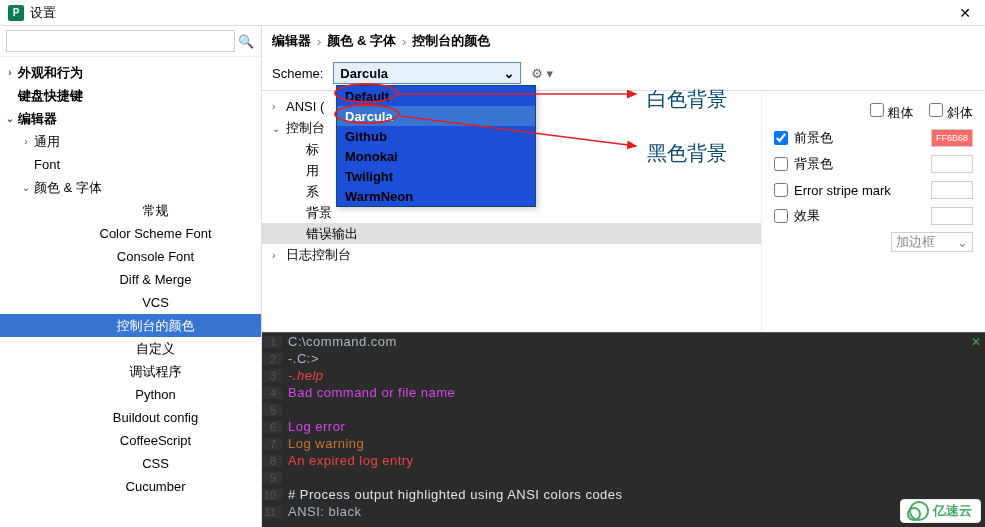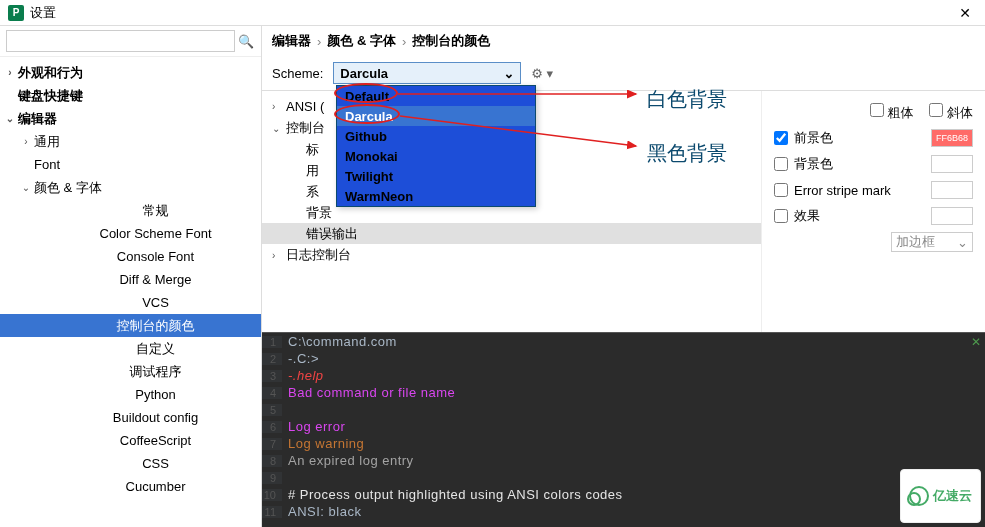--- a/index.html
+++ b/index.html
@@ -43,26 +43,26 @@
   .color-swatch { width: 42px; height: 18px; border: 1px solid #ccc; margin-left: auto; display: flex; align-items: center; justify-content: center; font-size: 9px; color: #fff; }
   .swatch-fg { background: #FF6B68; }
   .border-select { width: 82px; height: 20px; border: 1px solid #ccc; margin-left: auto; display: flex; align-items: center; justify-content: space-between; padding: 0 4px; color: #888; font-size: 11px; }
   .console { height: 195px; background: #2b2b2b; color: #a9b7c6; font-family: Consolas, monospace; font-size: 12px; position: relative; border-top: 1px solid #555; }
   .console .line { display: flex; height: 17px; align-items: center; }
   .console .gutter { width: 20px; text-align: right; color: #555; padding-right: 6px; font-size: 11px; background: #313335; }
   .console .txt { padding-left: 6px; letter-spacing: 0.5px; }
   .c-green { color: #ef4444; font-style: italic; }
   .c-red { color: #d946ef; }
   .c-orange { color: #c57633; }
-  .c-gray { color: #a3a3a3; }
+  .c-gray { color: #ef4444; }
   .c-bold { color: #e5e5e5; text-align: center; }
   .console .close-preview { position: absolute; top: 2px; right: 4px; color: #4e9a4e; font-size: 12px; cursor: pointer; }
   .annotation { position: absolute; color: #0c4a6e; font-size: 20px; z-index: 12; }
   svg.arrow-svg { position: absolute; z-index: 11; pointer-events: none; }
-  .watermark { position: absolute; right: 4px; bottom: 4px; background: #fff; border: 1px solid #eee; border-radius: 4px; padding: 16px 8px; display: flex; align-items: center; gap: 4px; color: #4a6; font-weight: bold; z-index: 20; }
+  .watermark { position: absolute; right: 4px; bottom: 4px; background: #fff; border: 1px solid #eee; border-radius: 4px; padding: 1px 8px; display: flex; align-items: center; gap: 4px; color: #4a6; font-weight: bold; z-index: 20; }
   .watermark .logo { width: 20px; height: 20px; border: 2px solid #4a6; border-radius: 50%; position: relative; }
   .watermark .logo::after { content: ""; position: absolute; width: 10px; height: 10px; border: 2px solid #4a6; border-radius: 50%; left: -4px; top: 4px; }
 </style>
 </head>
 <body>
 
 <div class="titlebar">
   <div class="icon">P</div>
   <div class="title">设置</div>
   <div class="close">✕</div>

